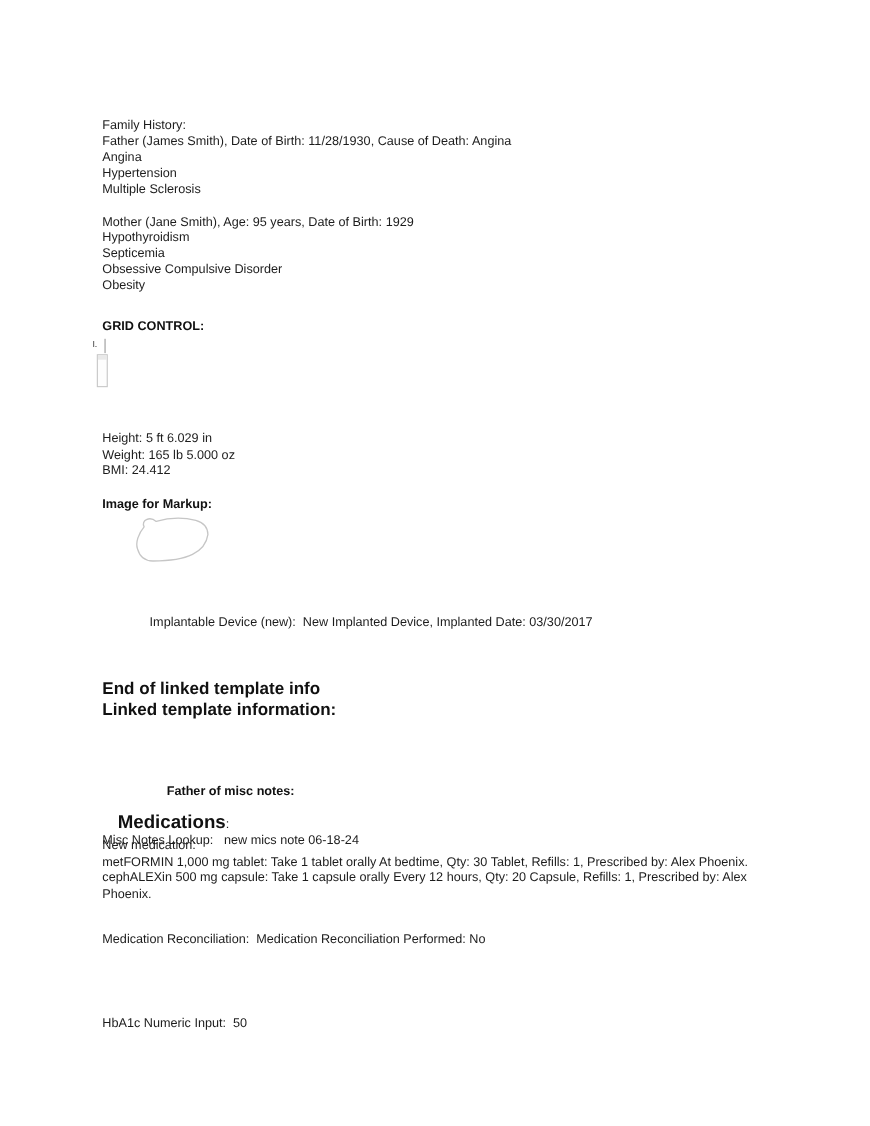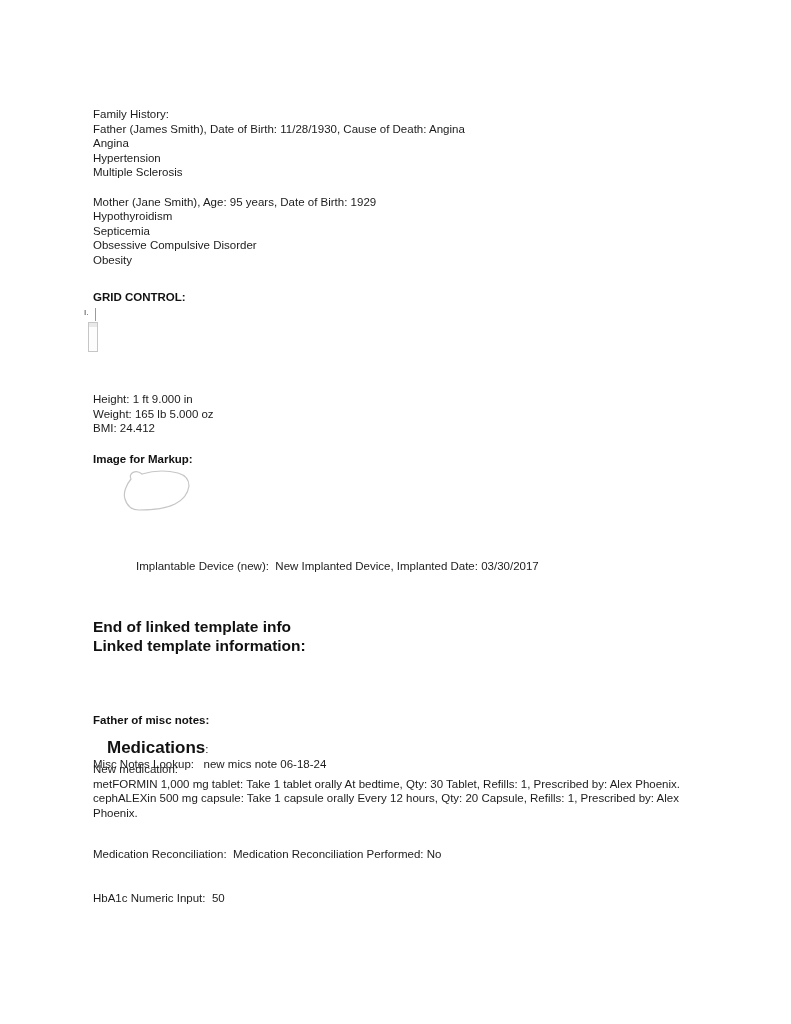--- a/index.html
+++ b/index.html
@@ -16,21 +16,21 @@
     color: #1c1c1c;
     overflow: hidden;
   }
   .abs { position: absolute; }
   .body-text {
     font-size: 11.5px;
     line-height: 14.6px;
     white-space: pre-wrap;
   }
   .body-text .line { white-space: pre-wrap; }
-  .bold { font-weight: bold; color: #111; }
+  .bold { font-weight: bold; color: #111; text-align: center; }
   .heading-lg {
     font-size: 15.5px;
     line-height: 19px;
     font-weight: bold;
     color: #111;
     white-space: pre-wrap;
   }
   .heading-xl {
     font-size: 17px;
     line-height: 20px;
@@ -75,21 +75,21 @@
   <div class="abs body-text bold" style="left:93px; top:290px;">GRID CONTROL:</div>
 
   <div class="abs grid-artifact-mark" style="left:84px; top:309px;">I.</div>
 
   <div class="abs caret-line" style="left:95px; top:308px;"></div>
 
   <div class="abs grid-empty-cell" style="left:88px; top:322px;">
     <div class="cell-top-shade"></div>
   </div>
 
-  <div class="abs body-text" style="left:93px; top:392px;"><div class="line">Height: 1 ft 9.000 in</div><div class="line">Weight: 165 lb 5.000 oz</div><div class="line">BMI: 24.412</div></div>
+  <div class="abs body-text" style="left:93px; top:392px;"><div class="line">Height: 5 ft 6.029 in</div><div class="line">Weight: 165 lb 5.000 oz</div><div class="line">BMI: 24.412</div></div>
 
   <div class="abs body-text bold" style="left:93px; top:452px;">Image for Markup:</div>
 
   <div class="abs" style="left:117px; top:466px;">
     <svg width="80" height="52" viewBox="0 0 80 52">
       <path d="M 25 8 C 19 3 11 7 14 13 C 9 19 6 27 8 33 C 10 40 15 44 22 44 C 36 44 50 42 58 38 C 66 34 71 27 72 20 C 72 13 68 9 61 7 C 49 4 35 5 25 8" fill="none" stroke="#c6c6c6" stroke-width="1.2" stroke-linecap="round" stroke-linejoin="round"></path>
     </svg>
   </div>
 
   <div class="abs body-text" style="left:93px; top:559px;margin-left:43px;">Implantable Device (new):  New Implanted Device, Implanted Date: 03/30/2017</div>
@@ -102,15 +102,15 @@
   </div>
 
   <div class="abs heading-xl" style="left:107px; top:738px;">
     <span>Medications</span><span class="colon">:</span>
   </div>
 
   <div class="abs body-text" style="left:93px; top:762px;"><div class="line">New medication:</div><div class="line">metFORMIN 1,000 mg tablet: Take 1 tablet orally At bedtime, Qty: 30 Tablet, Refills: 1, Prescribed by: Alex Phoenix.</div><div class="line">cephALEXin 500 mg capsule: Take 1 capsule orally Every 12 hours, Qty: 20 Capsule, Refills: 1, Prescribed by: Alex</div><div class="line">Phoenix.</div></div>
 
   <div class="abs body-text" style="left:93px; top:847px;">Medication Reconciliation:  Medication Reconciliation Performed: No</div>
 
-  <div class="abs body-text" style="left:93px; top:891px;">HbA1c Numeric Input:  50</div>
+  <div class="abs body-text" style="left:93px; top:924px;">HbA1c Numeric Input:  50</div>
 
 </div>
 
 </body></html>

